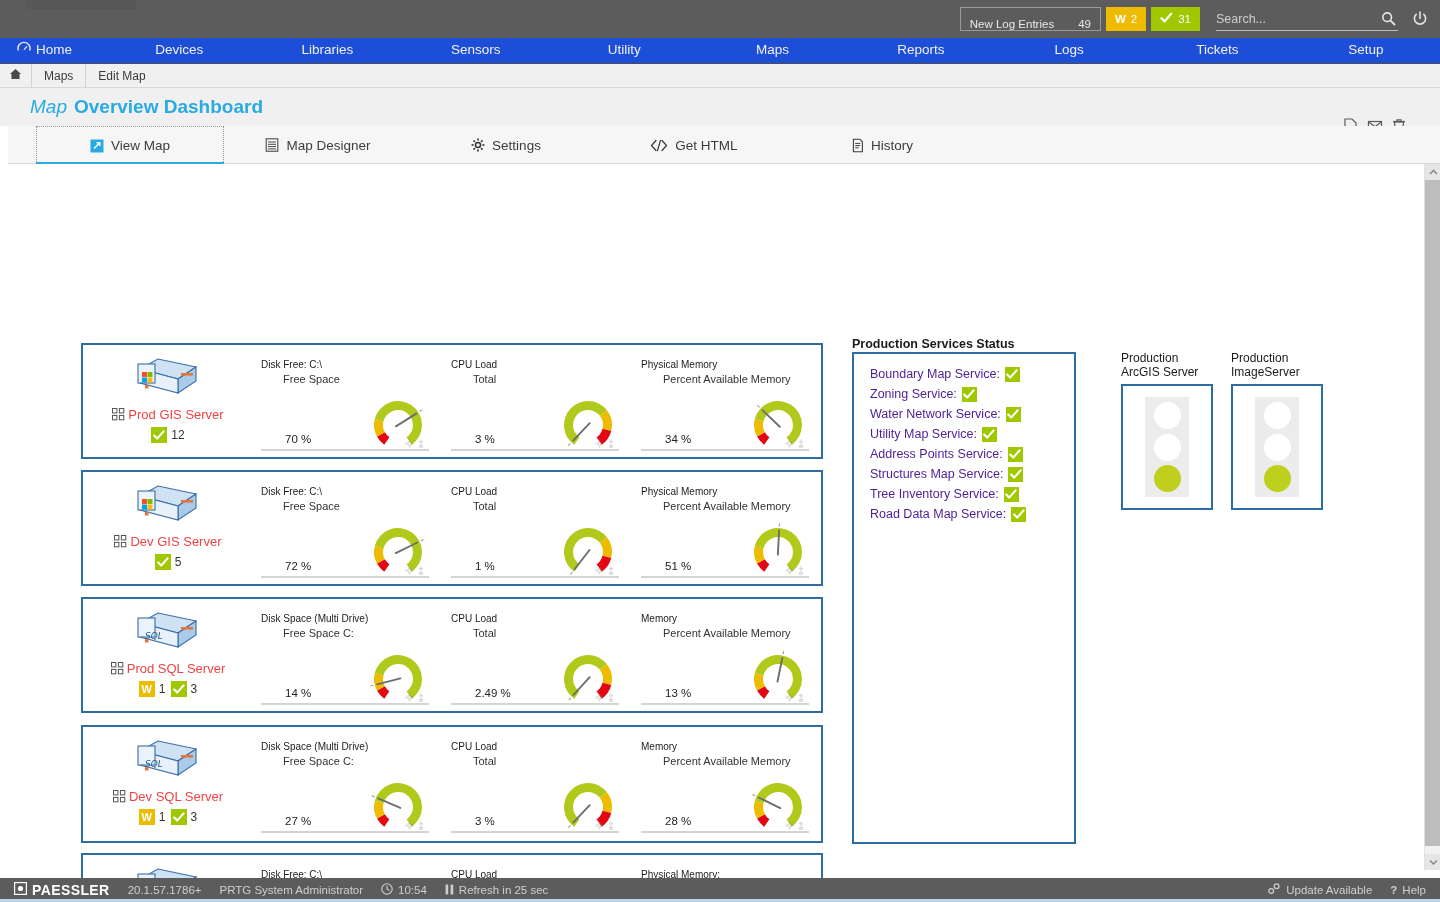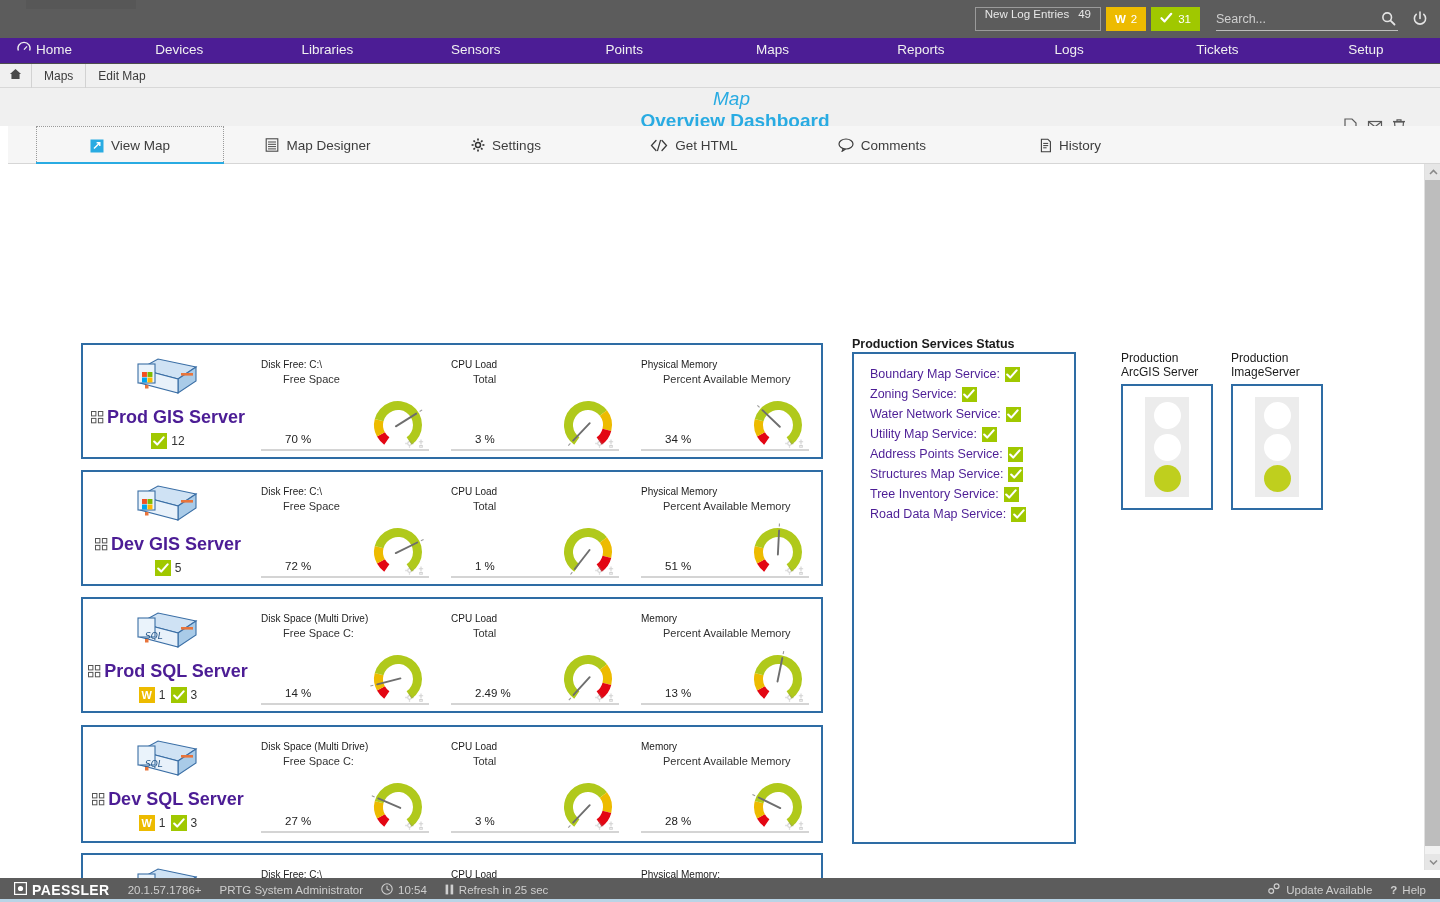--- a/index.html
+++ b/index.html
@@ -20,22 +20,22 @@
     position: absolute; left: 26px; top: 0px;
     width: 110px; height: 9px; background: #575757;
   }
   .status-cluster {
     position: absolute; right: 12px; top: 7px;
     display: flex; align-items: center; gap: 0px;
     height: 24px;
   }
   .newlog {
     height: 24px; border: 1px solid #9a9a9a; color: #e8e8e8;
-    font-size: 11.5px; display: flex; align-items: flex-start;
-    padding: 0 9px; gap: 9px; background: transparent;
+    font-size: 11.5px; display: flex; align-items: flex-end;
+    padding: 0 9px; gap: 24px; background: transparent;
   }
   .badge {
     height: 24px; display: flex; align-items: center; gap: 5px;
     padding: 0 9px; font-size: 11.5px; color: #fff; font-weight: bold;
     margin-left: 5px;
   }
   .badge.warn { background: #edbb00; color: #fff; }
   .badge.ok   { background: #a0c800; color: #fff; }
   .badge .cnt { font-weight: normal; font-size: 11.5px; }
   .search-wrap {
@@ -48,21 +48,21 @@
     font-family: "Liberation Sans", sans-serif;
   }
   .search-wrap input::placeholder { color: #cfcfcf; }
   .icon-btn { color: #e4e4e4; cursor: pointer; display: flex; align-items: center; }
   .search-icon { position: absolute; right: 2px; top: 4px; }
   .power-icon { margin-left: 14px; }
 
   
   .mainnav {
     position: absolute; top: 38px; left: 0; width: 1440px; height: 26px;
-    background: #4c1d95; border-bottom: 1px solid #4e4e4e;
+    background: #1d4ed8; border-bottom: 1px solid #4e4e4e;
   }
   .navrow { display: flex; height: 26px; }
   .navitem {
     flex: 1; display: flex; align-items: center; justify-content: center;
     color: #f0f0f0; font-size: 13.5px; cursor: pointer; gap: 5px;
     position: relative; top: -2px;
   }
   .navitem.home { justify-content: flex-start; padding-left: 17px; flex: 0 0 105px; }
 
   
@@ -74,21 +74,21 @@
   .crumb {
     padding: 0 12px; height: 24px; display: flex; align-items: center;
     border-right: 1px solid #d2d2d2; cursor: pointer; color: #3b3b3b;
   }
   .crumb.home-crumb { padding: 0 9px; }
 
   
   .titlebar {
     position: absolute; top: 88px; left: 0; width: 1440px; height: 38px;
     background: #f0f0f0;
-    display: flex; align-items: center; padding-left: 30px; flex-direction: column;
+    display: flex; align-items: center; padding-left: 30px;
   }
   .title-pre { font-size: 19px; font-style: italic; color: #29abe2; margin-right: 7px; }
   .title-main { font-size: 19px; font-weight: bold; color: #29abe2; }
 
   
   .tabbar {
     position: absolute; top: 126px; left: 8px; width: 1440px; height: 38px;
     background: #f6f6f6; border-bottom: 1px solid #d6d6d6;
   }
   .tabs { display: flex; height: 38px; padding-left: 28px; }
@@ -123,23 +123,22 @@
     position: absolute; left: 81px; width: 742px;
     border: 2px solid #2e6ca4; background: #fff;
   }
   .dev-left {
     position: absolute; left: 0; top: 0; width: 170px; height: 100%;
     display: flex; flex-direction: column; align-items: center;
     justify-content: flex-start; padding-top: 10px;
   }
   .dev-icon { width: 64px; height: 46px; margin-bottom: 6px; }
   .dev-namerow {
-    display: flex; align-items: center; gap: 3px; font-size: 18px; color: #4c1d95;
+    display: flex; align-items: center; gap: 3px; font-size: 13px; color: #ef4444;
     white-space: nowrap;
-    font-weight: bold;
   }
   .dev-badges { display: flex; align-items: center; gap: 5px; margin-top: 5px; }
   .sbadge {
     display: flex; align-items: center; gap: 4px; font-size: 12px; color: #333;
   }
   .sq {
     width: 16px; height: 16px; display: flex; align-items: center;
     justify-content: center; color: #fff; font-size: 11px; font-weight: bold;
   }
   .sq.ok { background: #a0c800; }
@@ -290,21 +289,21 @@
       <div class="navitem">
         <span>Devices</span>
       </div>
       <div class="navitem">
         <span>Libraries</span>
       </div>
       <div class="navitem">
         <span>Sensors</span>
       </div>
       <div class="navitem">
-        <span>Points</span>
+        <span>Utility</span>
       </div>
       <div class="navitem">
         <span>Maps</span>
       </div>
       <div class="navitem">
         <span>Reports</span>
       </div>
       <div class="navitem">
         <span>Logs</span>
       </div>
@@ -400,29 +399,20 @@
       </div>
       <div class="tab">
         <span style="display: flex;">
           <svg width="18" height="13" viewBox="0 0 18 13">
             <path d="M6 1.5 L1.5 6.5 L6 11.5" stroke="#3d3d3d" stroke-width="1.3" fill="none" stroke-linecap="round"></path>
             <path d="M12 1.5 L16.5 6.5 L12 11.5" stroke="#3d3d3d" stroke-width="1.3" fill="none" stroke-linecap="round"></path>
             <line x1="10.6" y1="1" x2="7.4" y2="12" stroke="#3d3d3d" stroke-width="1.2"></line>
           </svg>
         </span>
         <span>Get HTML</span>
-      </div>
-      <div class="tab">
-        <span style="display: flex;">
-          <svg width="16" height="14" viewBox="0 0 16 14">
-            <ellipse cx="8" cy="6" rx="7" ry="5" fill="none" stroke="#3d3d3d" stroke-width="1.2"></ellipse>
-            <path d="M5.2 10.4 L4.2 13.2 L7.6 10.9" fill="none" stroke="#3d3d3d" stroke-width="1.2"></path>
-          </svg>
-        </span>
-        <span>Comments</span>
       </div>
       <div class="tab">
         <span style="display: flex;">
           <svg width="13" height="15" viewBox="0 0 13 15">
             <path d="M2.4 1.2 h6.4 l2.6 2.6 v10 h-9 z" fill="none" stroke="#3d3d3d" stroke-width="1.1"></path>
             <line x1="4.2" y1="5.4" x2="9.2" y2="5.4" stroke="#3d3d3d" stroke-width="1"></line>
             <line x1="4.2" y1="7.6" x2="9.2" y2="7.6" stroke="#3d3d3d" stroke-width="1"></line>
             <line x1="4.2" y1="9.8" x2="7.6" y2="9.8" stroke="#3d3d3d" stroke-width="1"></line>
           </svg>
         </span>

